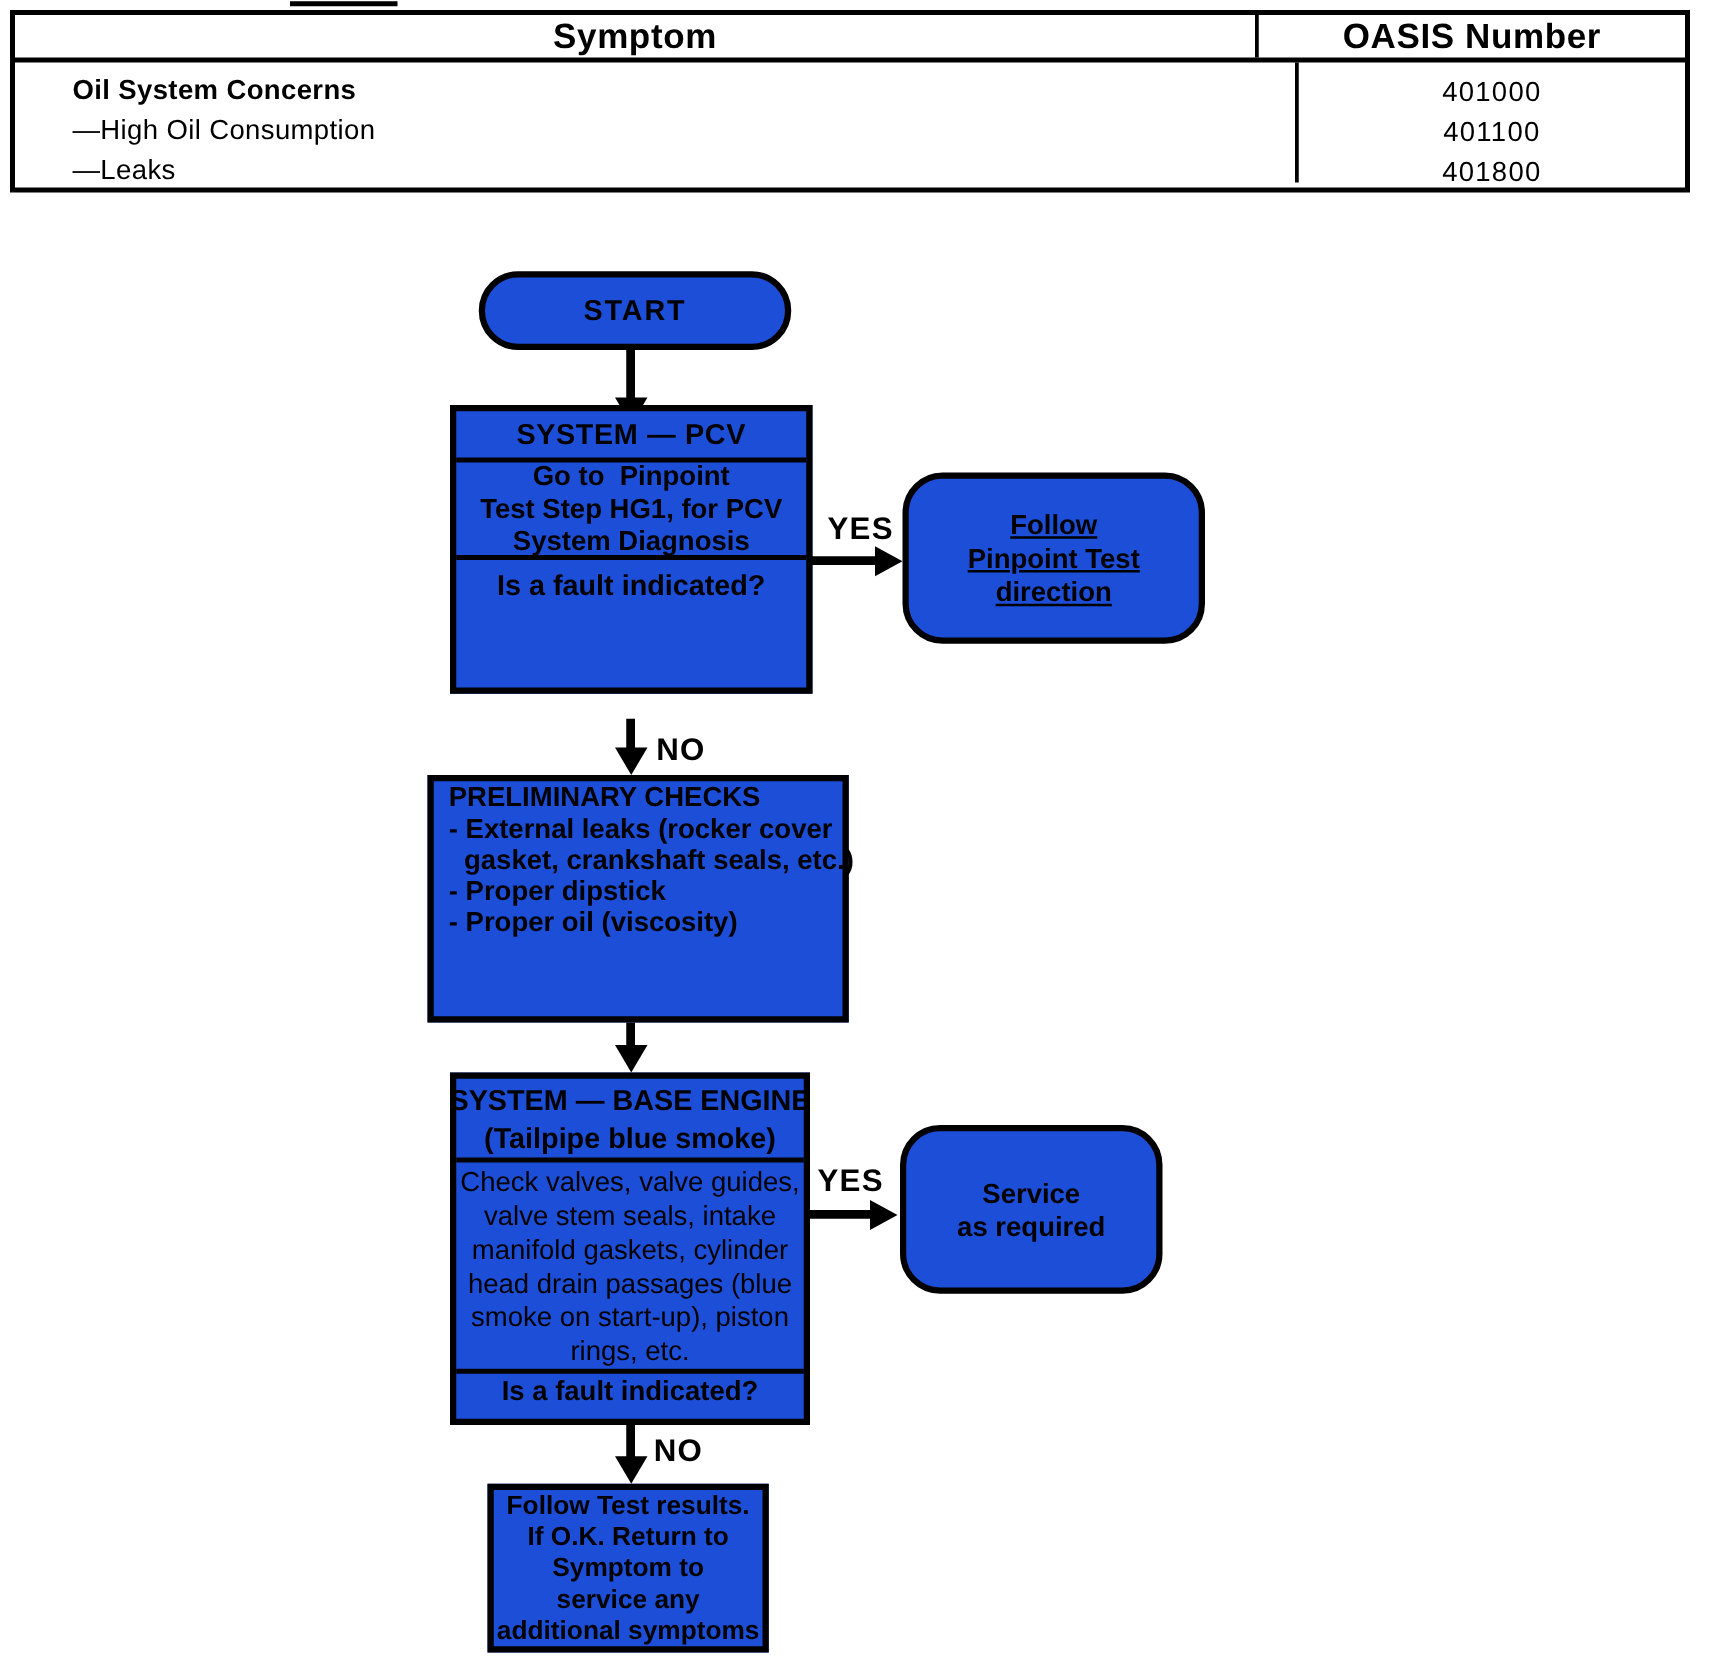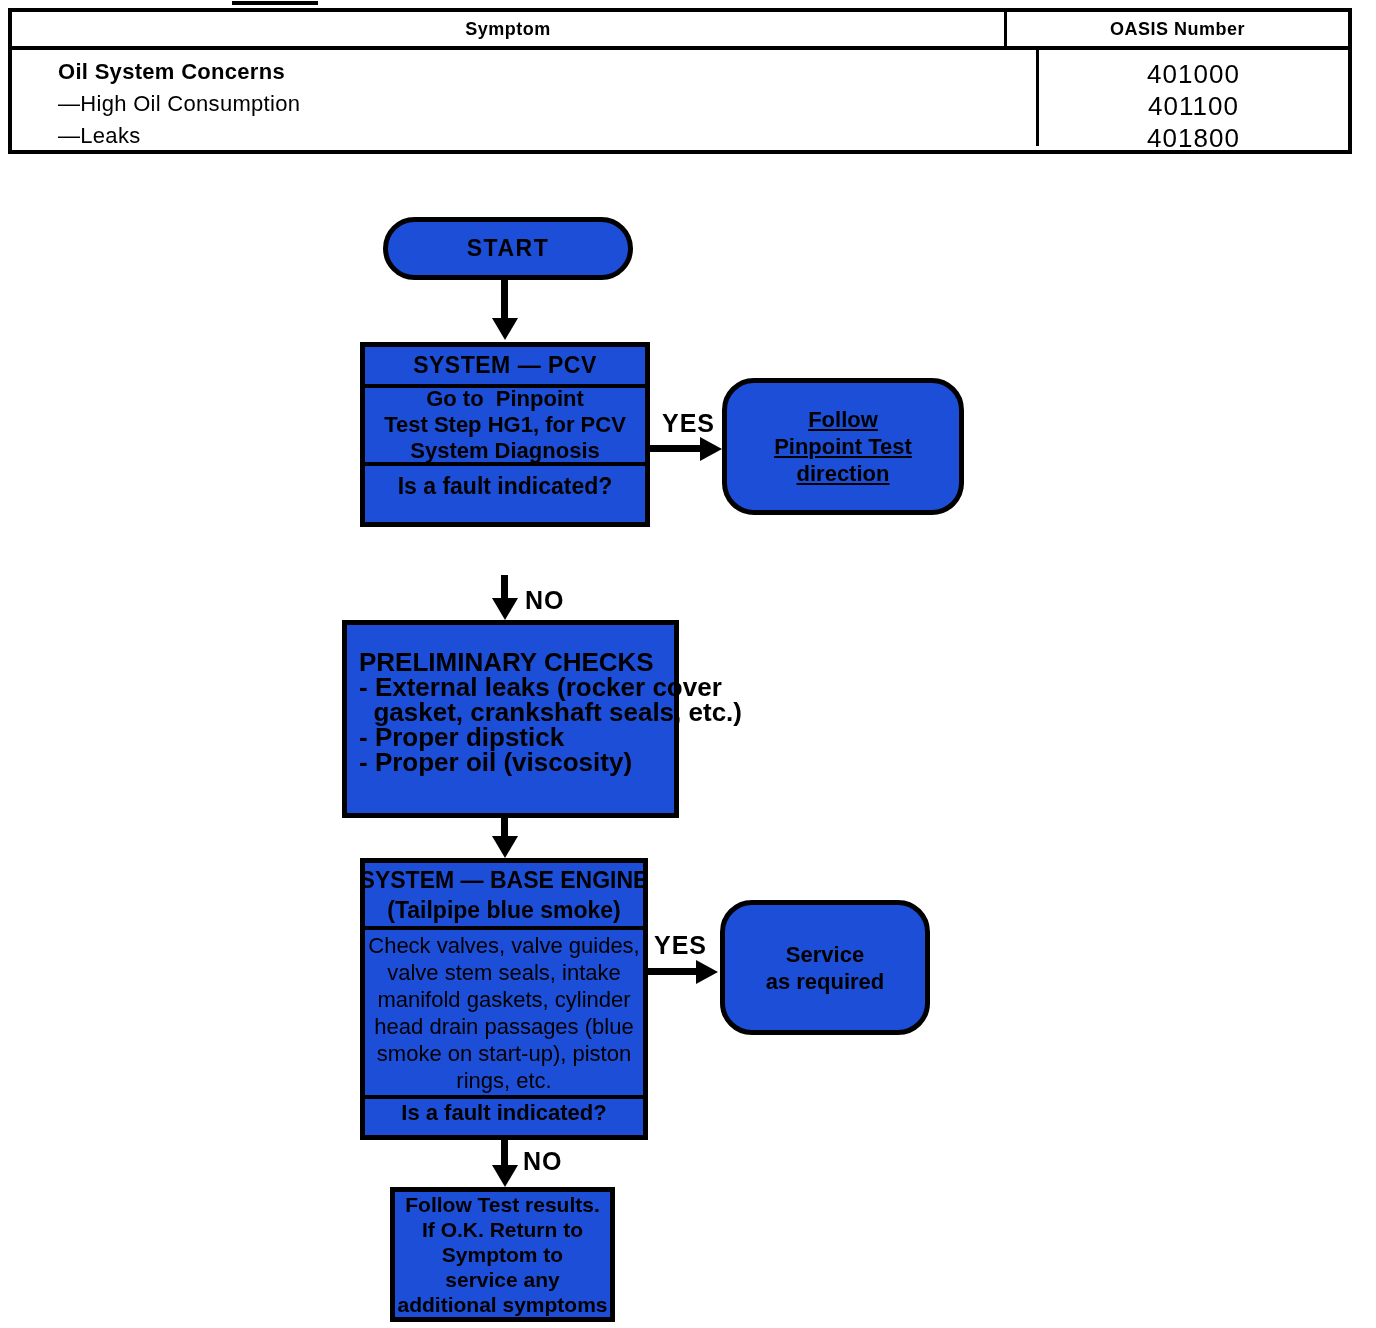--- a/index.html
+++ b/index.html
@@ -24,70 +24,70 @@
   .tbl {
     position: absolute; left: 8px; top: 8px;
     width: 1344px; height: 146px;
     border: 4px solid #000;
   }
   .tbl-head {
     display: flex; height: 38px; border-bottom: 4px solid #000;
   }
   .th {
     display: flex; align-items: center; justify-content: center;
-    font-weight: bold; font-size: 18px; letter-spacing: 0.5px;
+    font-weight: bold; font-size: 28px; letter-spacing: 0.5px;
   }
   .th-symptom { width: 992px; }
   .th-oasis { flex: 1; border-left: 3px solid #000; }
   .tbl-body { display: flex; height: 96px; }
   .col-symptom { width: 992px; padding: 6px 0 0 14px; margin-left: 32px; }
   .col-oasis { flex: 1; border-left: 3px solid #000; padding-top: 8px; text-align: center; }
   .sym-row {
     height: 32px; display: flex; align-items: center;
     font-size: 22px; letter-spacing: 0.3px;
   }
   .sym-row.lead { font-weight: bold; }
   .num-row {
     height: 32px; display: flex; align-items: center; justify-content: center;
-    font-size: 26px; letter-spacing: 1px;
+    font-size: 22px; letter-spacing: 1px;
   }
 
   
   .node { position: absolute; border: 5px solid #000; background: #1d4ed8; }
   .center { display: flex; align-items: center; justify-content: center; text-align: center; }
   .pre { white-space: pre; }
 
   .start-oval {
     left: 383px; top: 217px; width: 250px; height: 63px;
     border-radius: 34px;
     font-size: 23px; font-weight: bold; letter-spacing: 1.5px;
   }
 
-  .pcv-box { left: 360px; top: 342px; width: 290px; height: 185px; }
+  .pcv-box { left: 360px; top: 324px; width: 290px; height: 231px; }
   .pcv-header {
     height: 41px; border-bottom: 4px solid #000;
     font-size: 23px; font-weight: bold; letter-spacing: 0.5px;
   }
   .pcv-body {
     height: 78px; border-bottom: 4px solid #000;
     font-size: 22px; font-weight: bold; line-height: 26px;
   }
   .pcv-question {
     height: 96px; display: flex; justify-content: center;
     padding-top: 7px; font-size: 23px; font-weight: bold;
   }
 
   .round-box { border-radius: 32px; font-size: 22px; font-weight: bold; line-height: 27px; }
   .follow-box { left: 722px; top: 378px; width: 242px; height: 137px; text-decoration: underline; }
   .service-box { left: 720px; top: 900px; width: 210px; height: 135px; }
 
   .prelim-box {
     left: 342px; top: 620px; width: 337px; height: 198px;
-    padding: 25px 6px 0 12px;
-    font-size: 26px; font-weight: bold; line-height: 25px;
+    padding: 0 6px 0 12px;
+    font-size: 22px; font-weight: bold; line-height: 25px;
   }
 
   .base-box { left: 360px; top: 858px; width: 288px; height: 282px; }
   .base-header {
     height: 67px; border-bottom: 4px solid #000;
     font-size: 23px; font-weight: bold; line-height: 30px;
   }
   .base-body {
     height: 169px; border-bottom: 4px solid #000;
     font-size: 22px; font-weight: normal; line-height: 27px;

